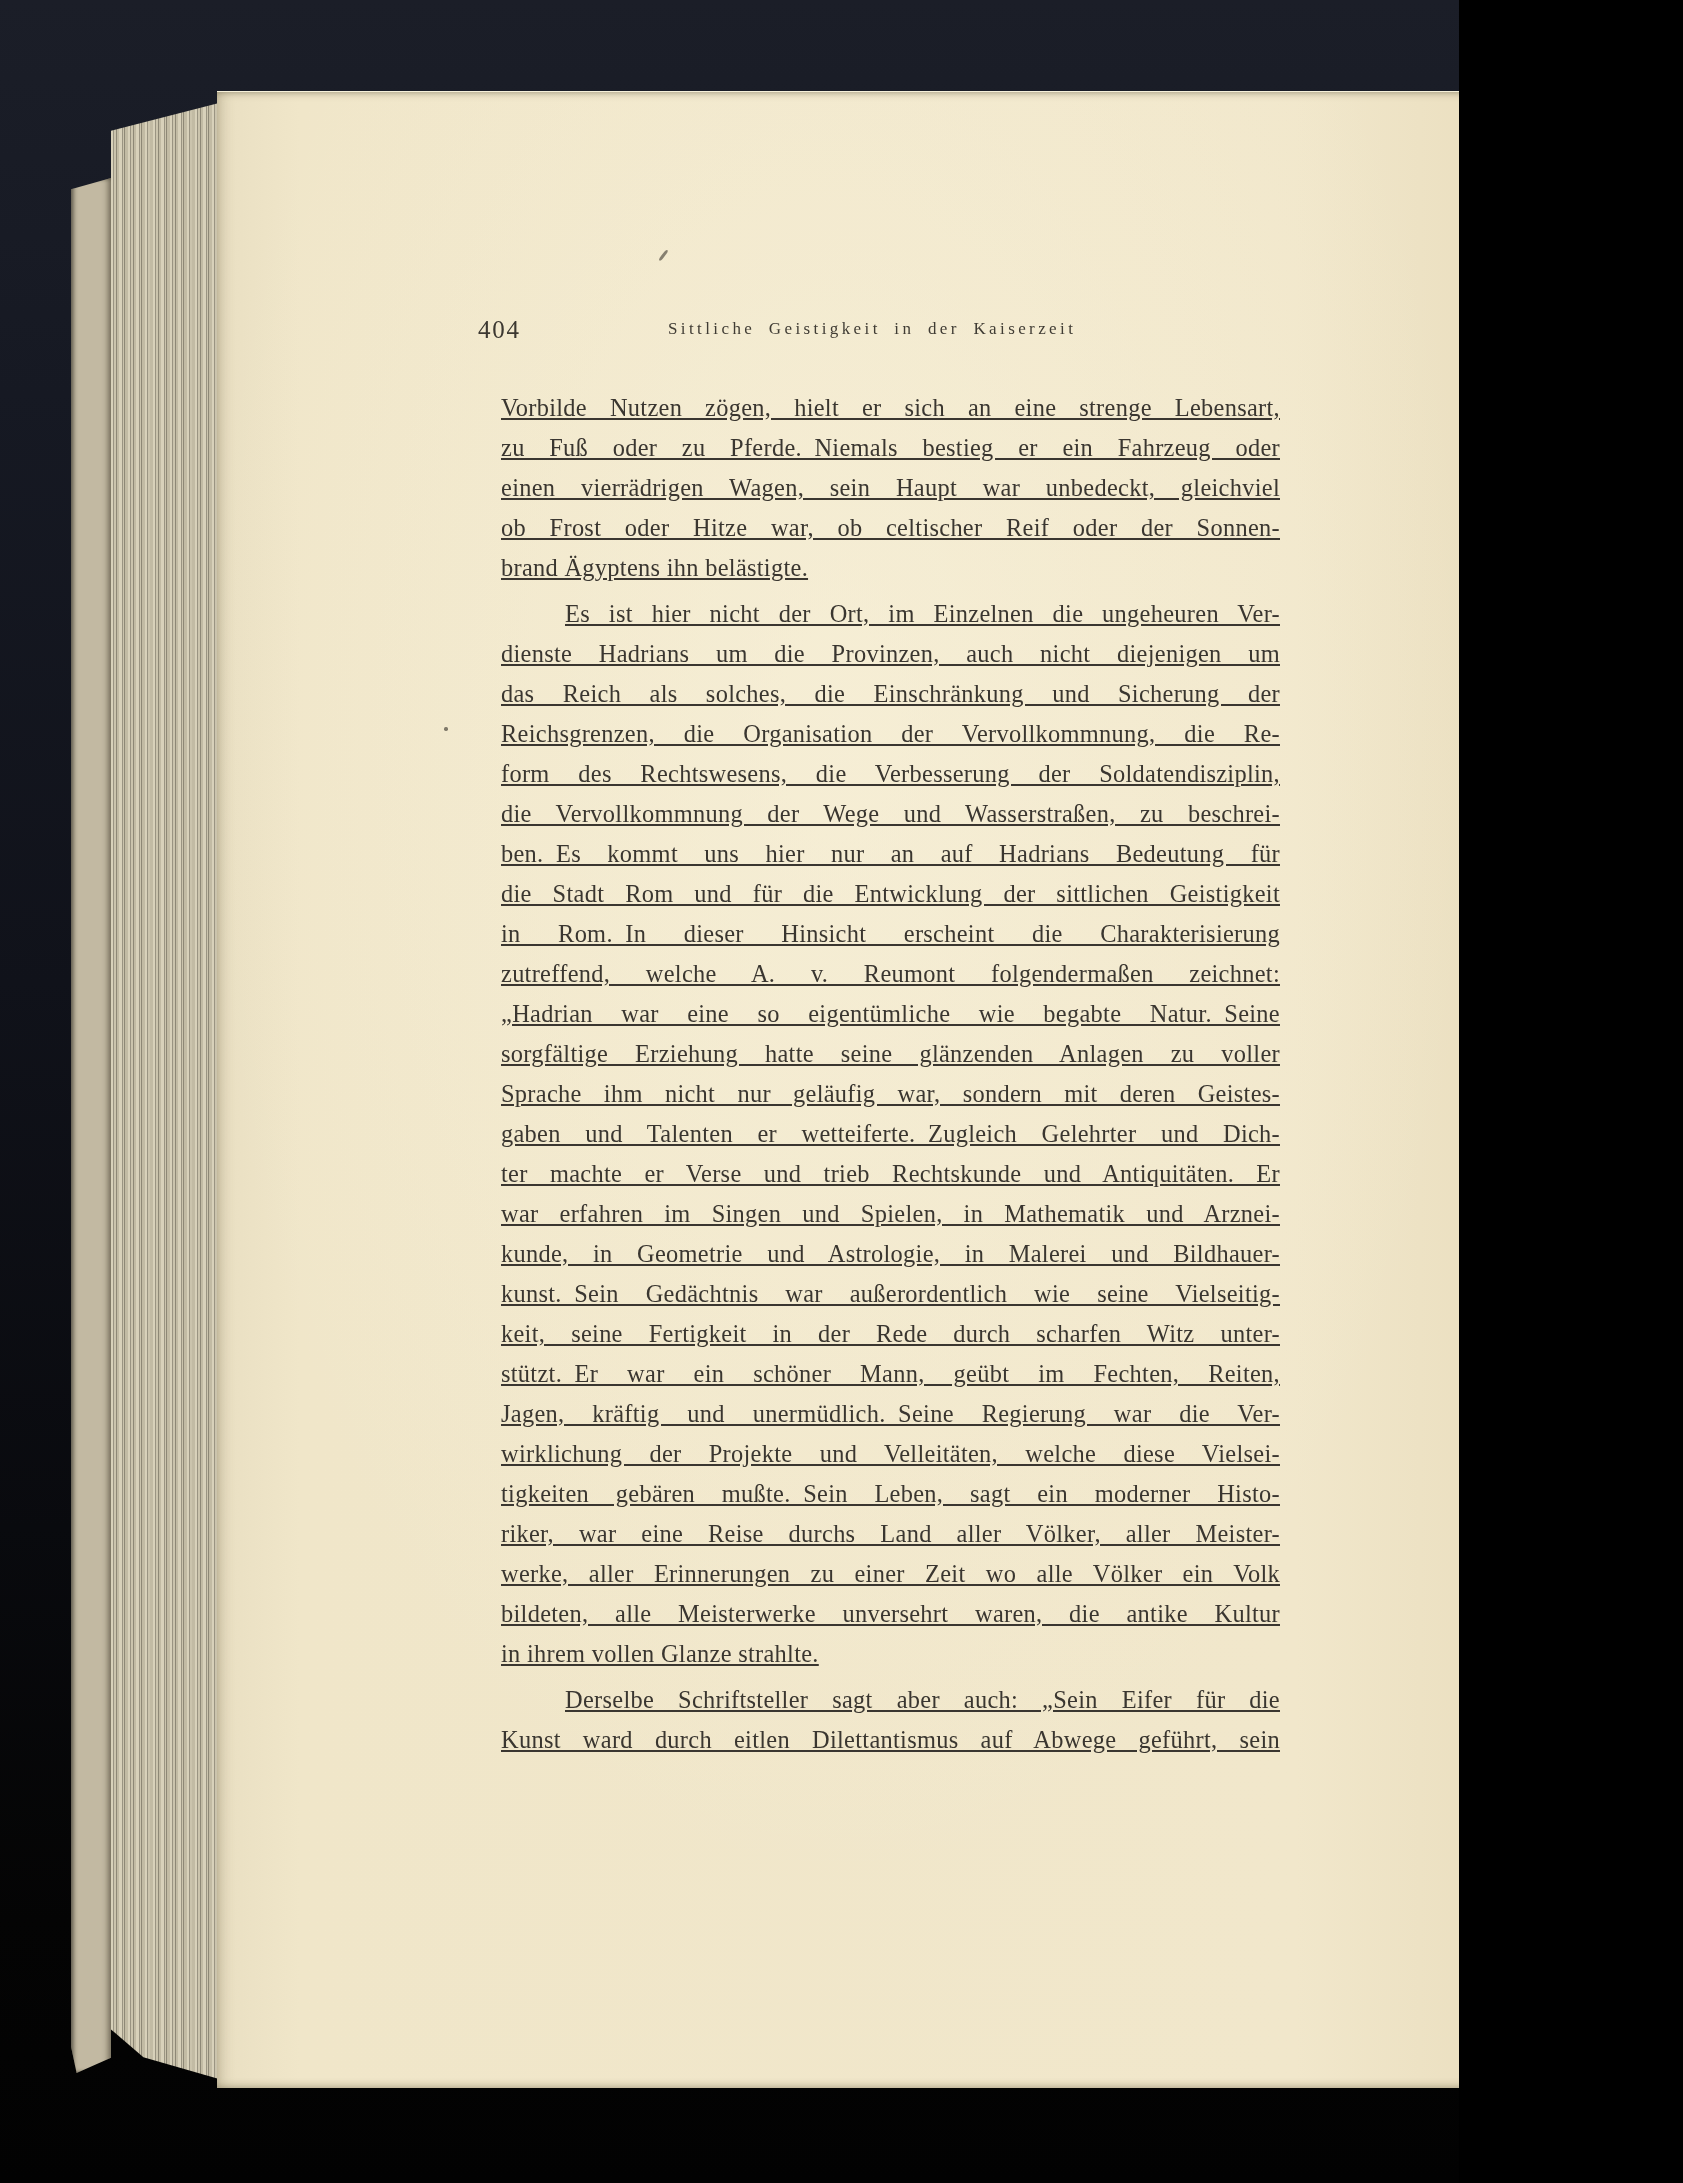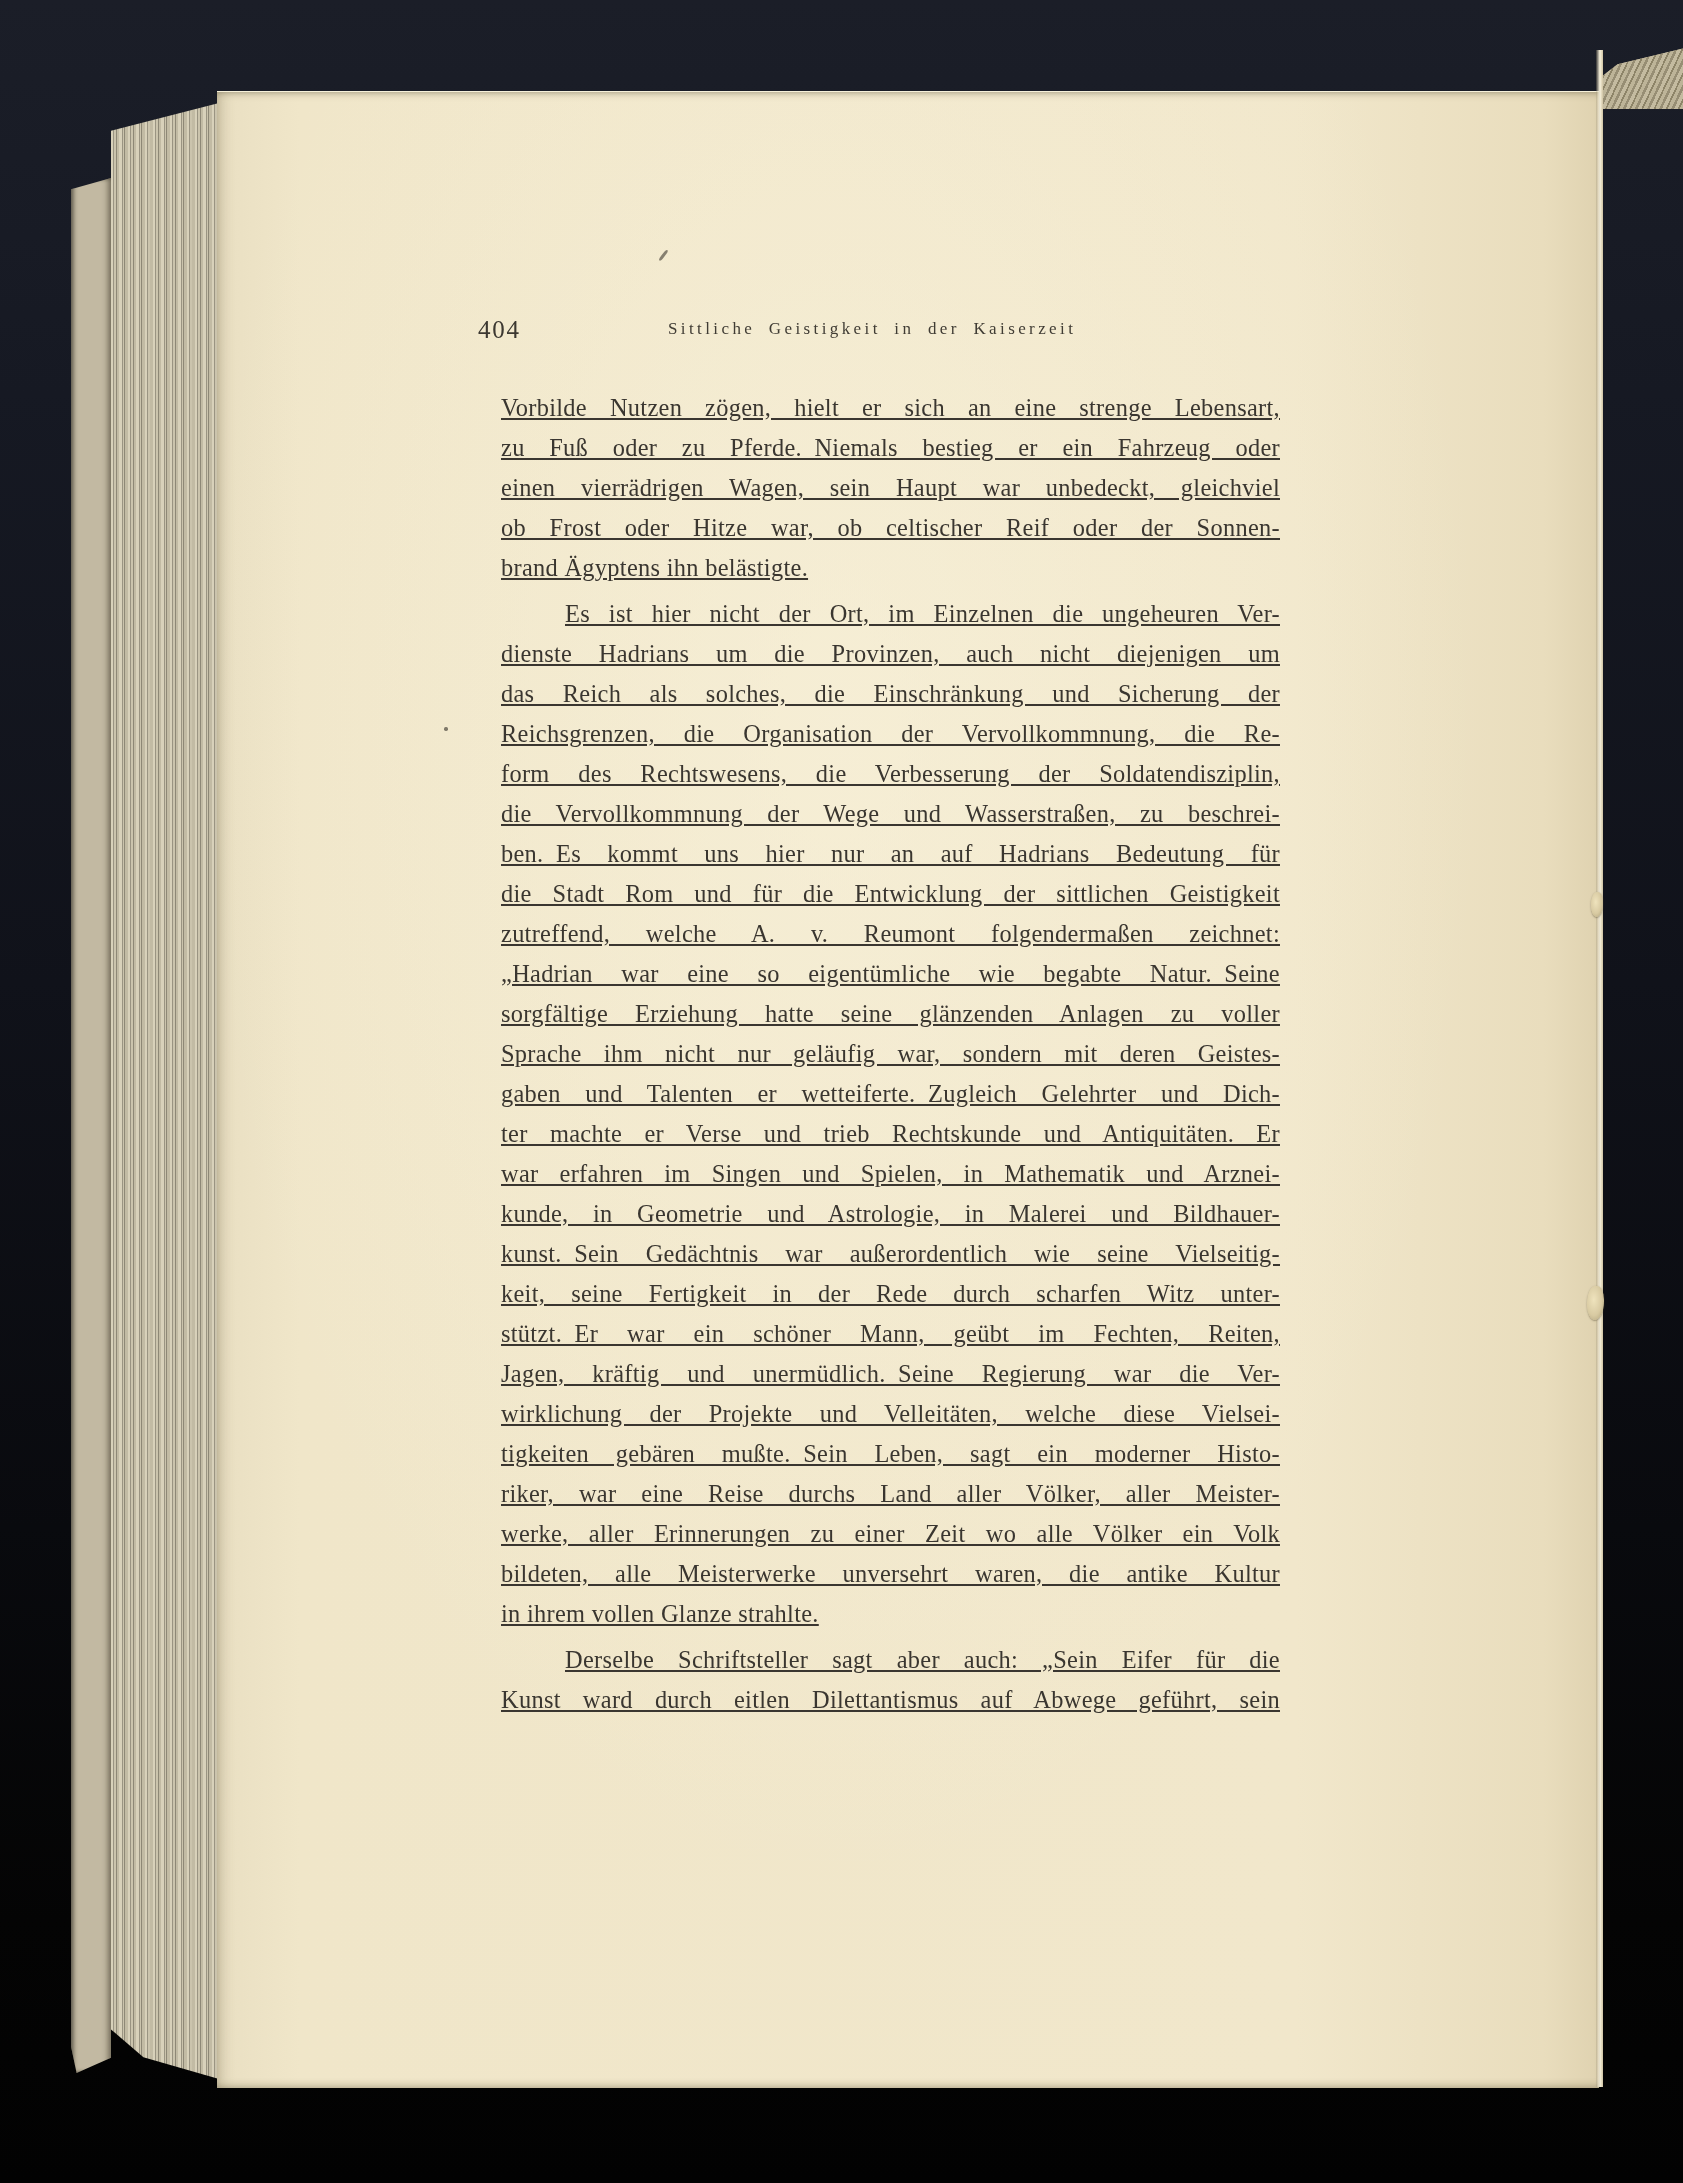--- a/index.html
+++ b/index.html
@@ -1,17 +1,17 @@
 <!DOCTYPE html>
 <html style="font-size:13.5px"><head>
 <meta charset="utf-8">
 <style>
   html,body{margin:0;padding:0;background:#000;}
   .scene{
-    position:relative;width:1683px;height:2183px;overflow:hidden;
+    position:relative;width:1459px;height:2183px;overflow:hidden;
     background:linear-gradient(180deg,#1b1e28 0%,#161923 18%,#10121a 45%,#090a0e 70%,#040404 88%,#020202 100%);
     font-family:"Liberation Serif","DejaVu Serif",serif;
   }
   
   .cloth-left{
     position:absolute;left:71px;top:178px;width:40px;height:1895px;
     background-color:#c2b9a2;
     background-image:
       repeating-linear-gradient(48deg,rgba(122,113,92,.55) 0 1.7px,rgba(0,0,0,0) 1.7px 5.9px),
       repeating-linear-gradient(-48deg,rgba(140,131,108,.45) 0 1.7px,rgba(0,0,0,0) 1.7px 5.9px),
@@ -103,20 +103,21 @@
         </div>
         <div class="para">
           <div class="line indent">Es ist hier nicht der Ort, im Einzelnen die ungeheuren Ver-</div>
           <div class="line">dienste Hadrians um die Provinzen, auch nicht diejenigen um</div>
           <div class="line">das Reich als solches, die Einschränkung und Sicherung der</div>
           <div class="line">Reichsgrenzen, die Organisation der Vervollkommnung, die Re-</div>
           <div class="line">form des Rechtswesens, die Verbesserung der Soldatendisziplin,</div>
           <div class="line">die Vervollkommnung der Wege und Wasserstraßen, zu beschrei-</div>
           <div class="line">ben. Es kommt uns hier nur an auf Hadrians Bedeutung für</div>
           <div class="line">die Stadt Rom und für die Entwicklung der sittlichen Geistigkeit</div>
+          <div class="line">in Rom. In dieser Hinsicht erscheint die Charakterisierung</div>
           <div class="line">zutreffend, welche A. v. Reumont folgendermaßen zeichnet:</div>
           <div class="line">„Hadrian war eine so eigentümliche wie begabte Natur. Seine</div>
           <div class="line">sorgfältige Erziehung hatte seine glänzenden Anlagen zu voller</div>
           <div class="line">Sprache ihm nicht nur geläufig war, sondern mit deren Geistes-</div>
           <div class="line">gaben und Talenten er wetteiferte. Zugleich Gelehrter und Dich-</div>
           <div class="line">ter machte er Verse und trieb Rechtskunde und Antiquitäten. Er</div>
           <div class="line">war erfahren im Singen und Spielen, in Mathematik und Arznei-</div>
           <div class="line">kunde, in Geometrie und Astrologie, in Malerei und Bildhauer-</div>
           <div class="line">kunst. Sein Gedächtnis war außerordentlich wie seine Vielseitig-</div>
           <div class="line">keit, seine Fertigkeit in der Rede durch scharfen Witz unter-</div>

